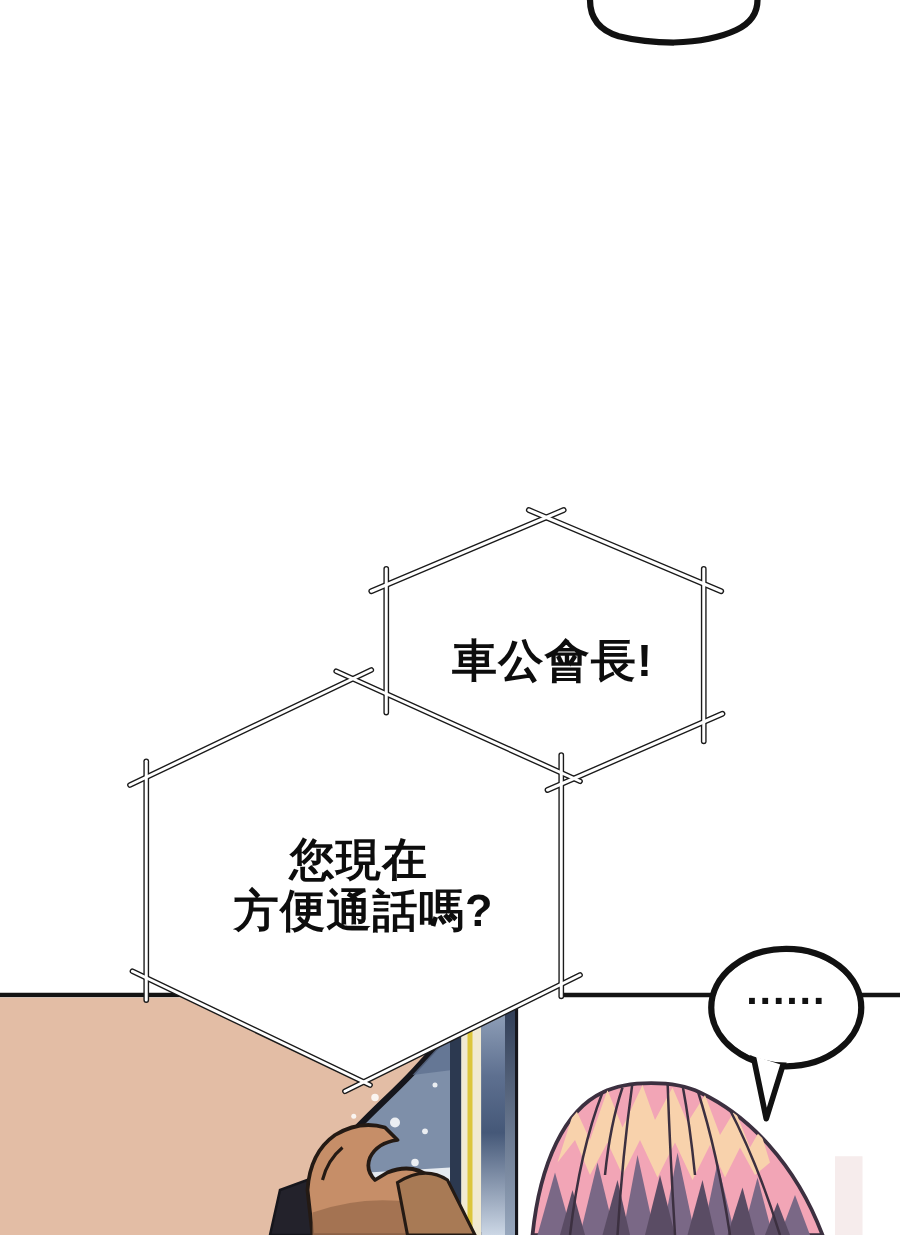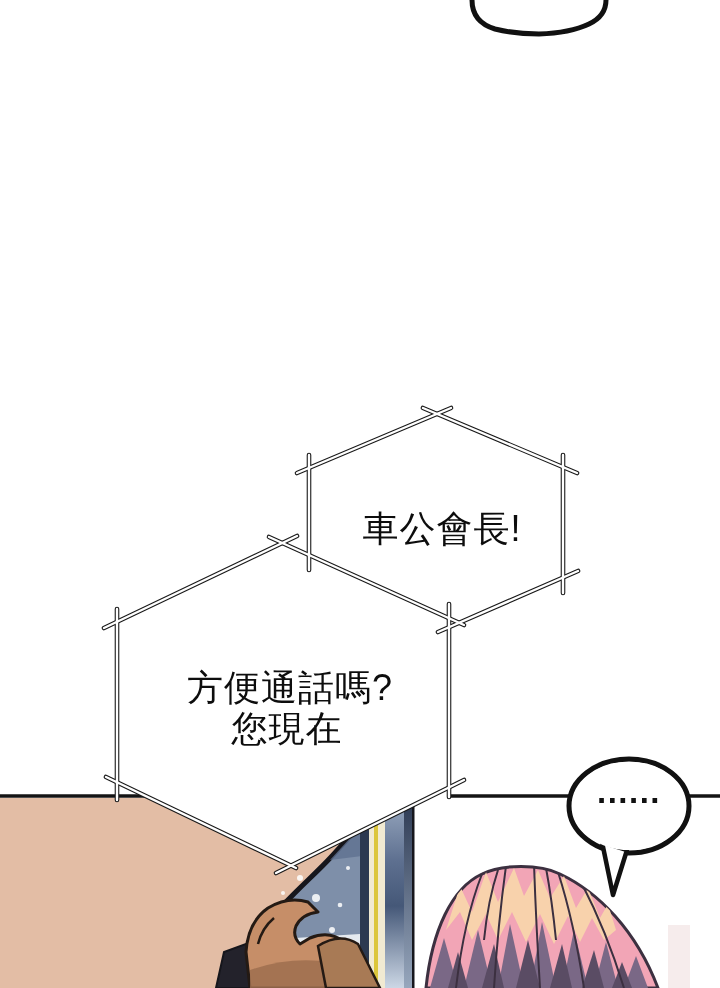--- a/index.html
+++ b/index.html
@@ -1,19 +1,19 @@
 <!DOCTYPE html>
 <html><head>
 <meta charset="utf-8">
 <style>
   html,body{margin:0;padding:0;background:#fff;}
   .stage{position:relative;width:720px;height:988px;overflow:hidden;background:#fff;
          font-family:"Liberation Sans","DejaVu Sans",sans-serif;}
   .stage svg{position:absolute;left:0;top:0;}
-  .cjk-text{position:absolute;color:#0d0d0d;font-weight:400;font-size:36px;
+  .cjk-text{position:absolute;color:#0d0d0d;font-weight:700;font-size:36px;
             text-align:center;white-space:nowrap;letter-spacing:1px;}
   .cjk-text .line{display:block;line-height:41px;}
   .dots-text{position:absolute;left:592px;top:779px;width:74px;text-align:center;
              font-size:33px;font-weight:700;letter-spacing:1.5px;line-height:26px;color:#111;}
 </style>
 </head>
 <body>
 
 <div class="stage">
 
@@ -144,19 +144,19 @@
     <path d="M602,842 L613,895 L627,850 Z" fill="#ffffff" stroke="#111111" stroke-width="4.5" stroke-linejoin="round"></path>
     <ellipse cx="629" cy="806" rx="57" ry="44" fill="#ffffff"></ellipse>
   </g>
 
   <path d="M472,-8 L472,0 Q472,22 495,29 Q515,34 539,34 Q570,33 589,24 Q606,16 606,0 L606,-8" fill="#ffffff" stroke="#111111" stroke-width="5"></path>
 </svg>
 
 <div class="cjk-text" style="left:336px;top:505px;width:212px;">車公會長!</div>
 
 <div class="cjk-text" style="left:187px;top:667px;width:200px;">
+  <span class="line">您現在</span>
   <span class="line">方便通話嗎?</span>
-  <span class="line">您現在</span>
 </div>
 
 <div class="dots-text">......</div>
 
 </div>
 
 </body></html>

